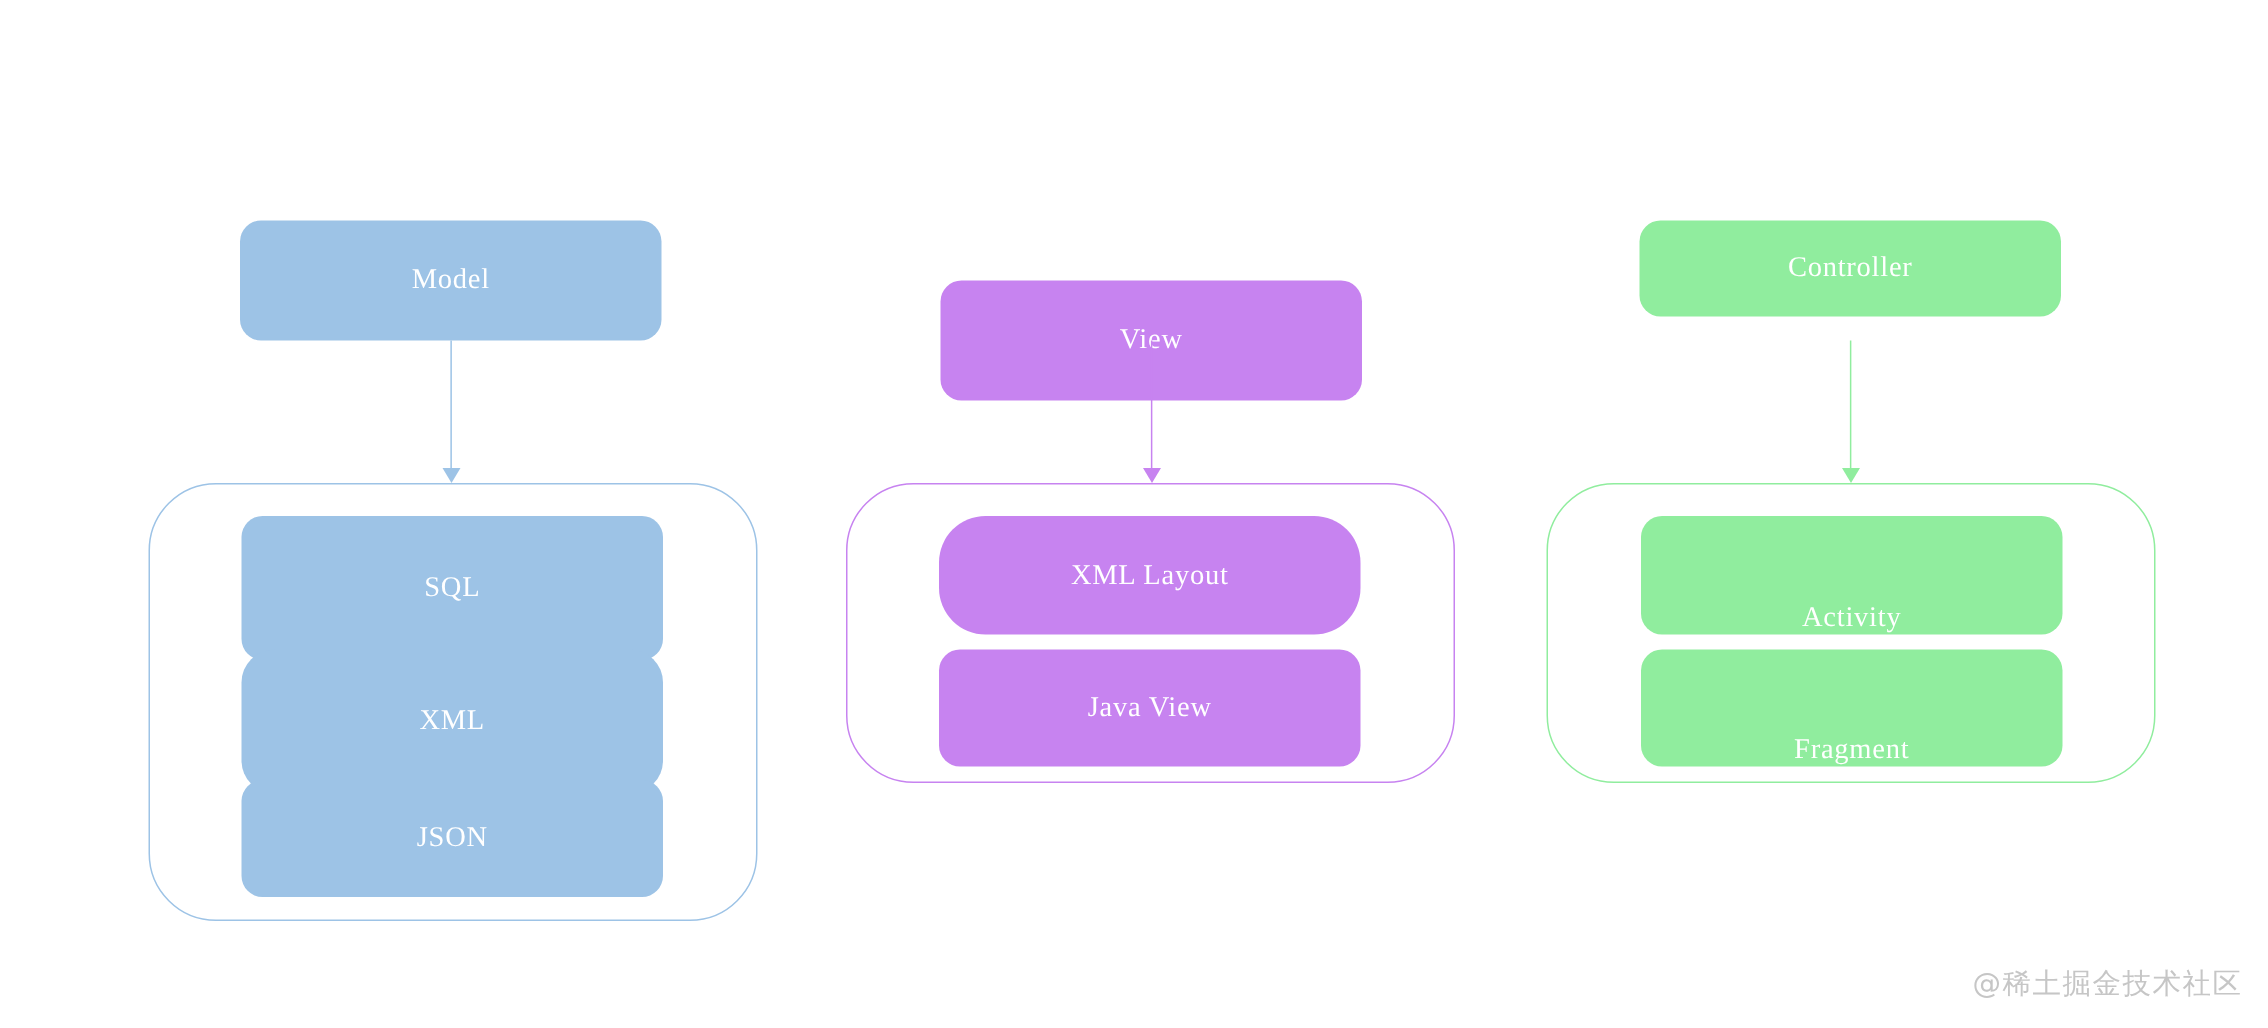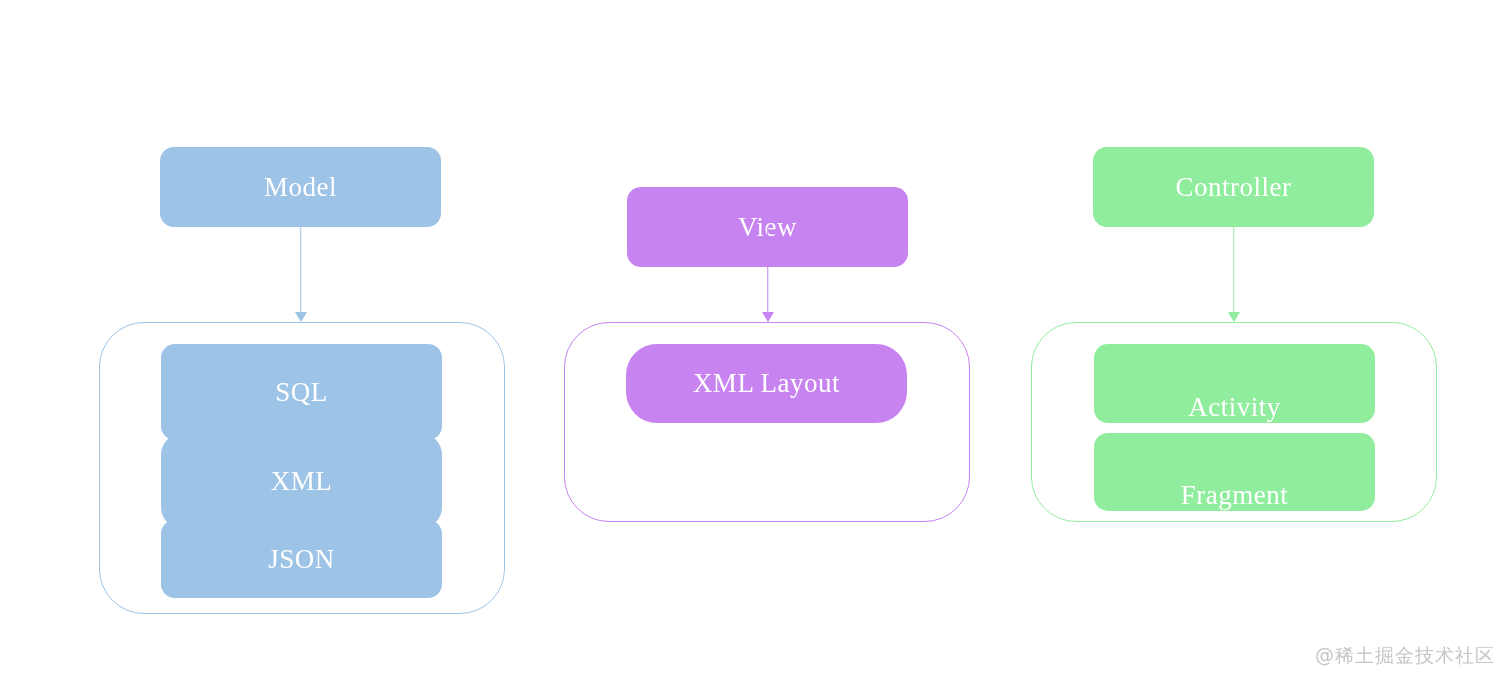--- a/index.html
+++ b/index.html
@@ -15,21 +15,21 @@
     overflow: hidden;
     font-family: "Liberation Serif", "DejaVu Serif", serif;
   }
   .node {
     position: absolute;
     border-radius: 14px;
     display: flex;
     align-items: center;
     justify-content: center;
     color: #ffffff;
-    font-size: 27px;
+    font-size: 19px;
     letter-spacing: 0.5px;
   }
   .node-label {
     color: #ffffff;
     white-space: nowrap;
   }
   .group {
     position: absolute;
     background: #ffffff;
     border: 1.5px solid;
@@ -72,21 +72,21 @@
 
   
   .view-header     { left: 627px;  top: 147px; width: 281px; height: 80px; margin-top: 40px; }
   .view-arrow      { left: 759.5px; top: 227px; height: 95px; }
   .view-group      { left: 564px;  top: 322px; width: 406px; height: 200px; }
   .view-child      { left: 61px; width: 281px; height: 79px; }
   .view-child-0    { top: 21px; border-radius: 31px; }
   .view-child-1    { top: 110px; height: 78px; }
 
   
-  .controller-header { left: 1093px; top: 147px; width: 281px; height: 80px; justify-content: center; }
+  .controller-header { left: 1093px; top: 147px; width: 281px; height: 64px; justify-content: center; }
   .controller-arrow  { left: 1225.5px; top: 227px; height: 95px; }
   .controller-group  { left: 1031px; top: 322px; width: 406px; height: 200px; }
   .controller-child  { left: 62px; width: 281px; height: 79px; align-items: flex-end; }
   .controller-child-0 { top: 21px; }
   .controller-child-1 { top: 110px; height: 78px; }
 
   .watermark {
     position: absolute;
     right: 17px;
     top: 643px;
@@ -128,20 +128,23 @@
 
   <div class="arrow view-arrow">
     <span class="arrow-line" style="background-color: rgb(199, 131, 240);"></span>
     <span class="arrow-head" style="border-top-color: rgb(199, 131, 240);"></span>
   </div>
 
   <div class="group view-group" style="border-color: rgb(199, 131, 240);">
     <div class="node view-child view-child-0" style="background-color: rgb(199, 131, 240);">
       <span class="node-label">XML Layout</span>
     </div>
+    <div class="node view-child view-child-1" style="background-color: rgb(199, 131, 240);">
+      <span class="node-label">Java View</span>
+    </div>
   </div>
 
   <div class="node controller-header" style="background-color: rgb(144, 237, 158);">
     <span class="node-label">Controller</span>
   </div>
 
   <div class="arrow controller-arrow">
     <span class="arrow-line" style="background-color: rgb(144, 237, 158);"></span>
     <span class="arrow-head" style="border-top-color: rgb(144, 237, 158);"></span>
   </div>

